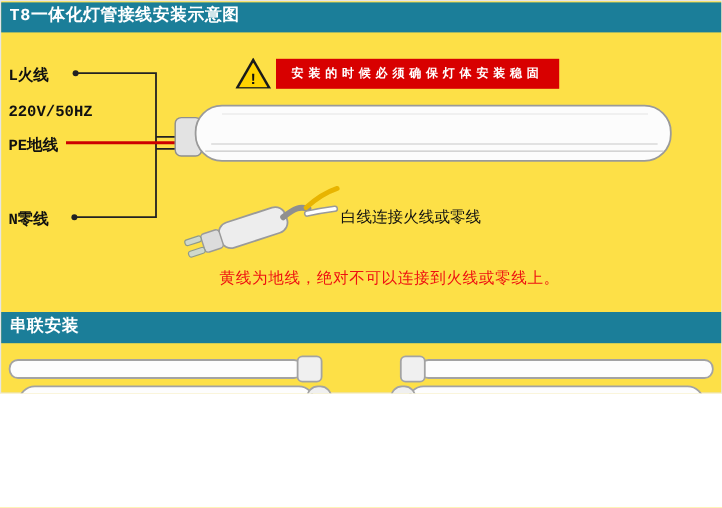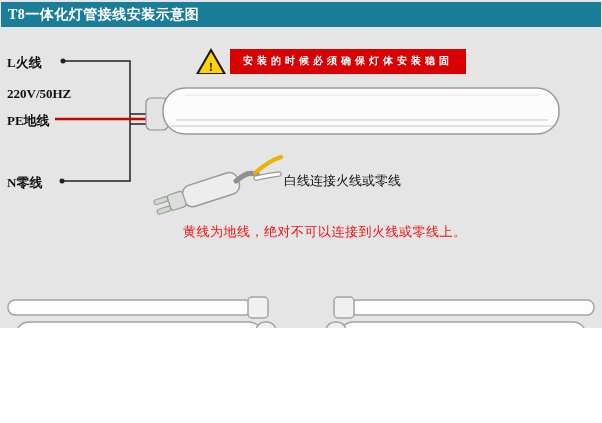--- a/index.html
+++ b/index.html
@@ -1,19 +1,19 @@
 <!DOCTYPE html>
 <html style="--header_bg: #1b7e99; --warning_bg: #d80000; --warning_triangle: #ffd200; --note_red: #ee1111; --ground_wire: #cc0000; --yellow_wire: #e8b400;"><head>
 <meta charset="utf-8">
 <style>
   * { margin:0; padding:0; box-sizing:border-box; }
   body { background:#fff; }
   .stage {
-    position:relative; width:602px; height:328px; background:#e5e5e5;
-    font-family:Liberation Serif, serif;
+    position:relative; width:602px; height:328px; background:#fde047;
+    font-family:Liberation Mono, monospace;
     overflow:hidden; box-shadow: inset 0 0 0 1px #e6e6e6;
   }
   .section-header {
     position:absolute; left:1px; right:1px; height:25px;
     background:var(--header_bg, #1b7e99); color:#fff;
     font-size:14px; font-weight:bold; line-height:25px; padding-left:7px;
     letter-spacing:0.5px;
   }
   #hdr1 { top:2px; }
   #hdr2 { top:260px; height:26px; line-height:26px; }
@@ -111,20 +111,21 @@
     <path d="M236 155 C 246 147, 250 146, 257 148" stroke="#8f8f8f" stroke-width="5" fill="none" stroke-linecap="round"></path>
     <path d="M255 147 C 264 139, 272 134, 281 131" stroke="#e8b400" stroke-width="4" fill="none" stroke-linecap="round"></path>
     <path d="M256 152 C 265 150, 271 149, 279 148" stroke="#9a9a9a" stroke-width="5.5" fill="none" stroke-linecap="round"></path>
     <path d="M256 152 C 265 150, 271 149, 279 148" stroke="#ffffff" stroke-width="3" fill="none" stroke-linecap="round"></path>
   </svg>
 
   <span class="wire-note" id="note-white">白线连接火线或零线</span>
 
   <span class="red-note" id="red2">黄线为地线，绝对不可以连接到火线或零线上。</span>
 
+  <div class="section-header" id="hdr2">串联安装</div>
 
   <svg class="diagram-svg" id="svg-series" viewBox="0 0 602 80">
     <g stroke="#a3a3a3" fill="#fdfdfd" stroke-width="1.5">
       <rect x="8" y="8" width="244" height="15" rx="7"></rect>
       <rect x="248" y="5" width="20" height="21" rx="4" fill="#f0f0f0"></rect>
       <rect x="16" y="30" width="246" height="27" rx="13"></rect>
       <rect x="256" y="30" width="20" height="27" rx="9" fill="#f0f0f0"></rect>
     </g>
     <g stroke="#a3a3a3" fill="#fdfdfd" stroke-width="1.5">
       <rect x="350" y="8" width="244" height="15" rx="7"></rect>

